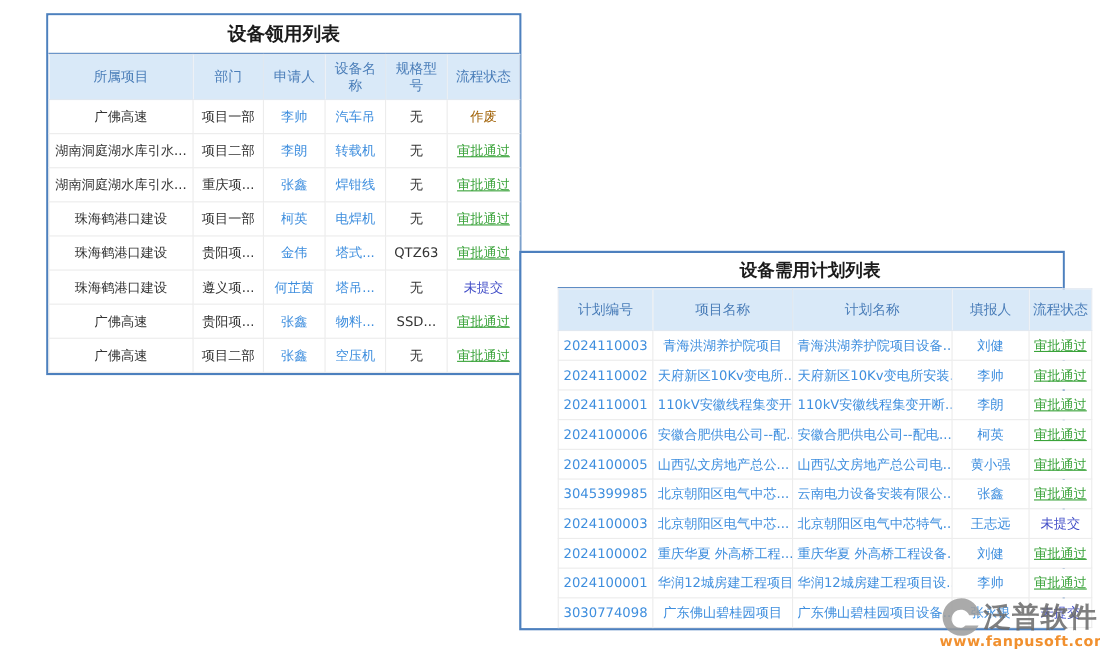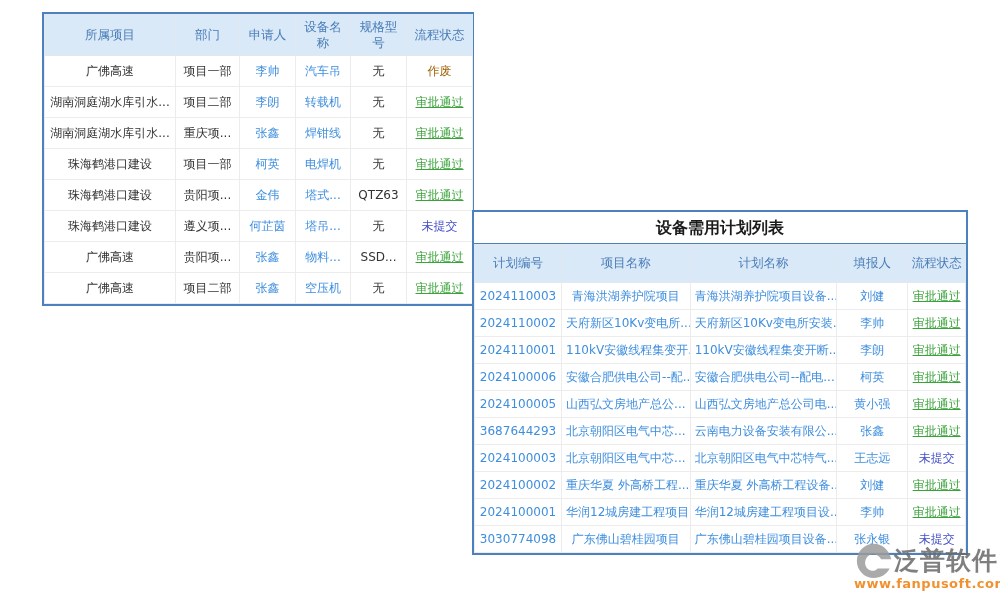--- a/index.html
+++ b/index.html
@@ -29,21 +29,21 @@
   td.link{color:#3e8ede;}
   td.link, td.status{cursor:pointer;}
 
   
   .card-left{left:42px;top:12px;width:432px;z-index:1;}
   .card-left .card-title{height:34px;line-height:34px;font-size:17px;}
   .card-left th{height:40px;font-size:12.5px;padding:0 6px;white-space:normal;line-height:16px;}
   .card-left td{height:30px;font-size:12px;padding:0 4px;}
 
   
-  .card-right{left:472px;top:210px;width:496px;z-index:2;}
+  .card-right{left:472px;top:228px;width:496px;z-index:2;padding-left:33px;}
   .card-right .card-title{height:31px;line-height:31px;font-size:16px;}
   .card-right th{height:37px;font-size:12.5px;padding:0 2px;}
   .card-right td{height:26px;font-size:12px;padding:0 4px;}
 
   
   .watermark{position:absolute;left:854px;top:541px;z-index:5;width:150px;}
   .wm-row{display:flex;align-items:center;}
   .wm-logo{width:38px;height:38px;flex:0 0 38px;margin-right:2px;}
   .wm-brand{
     font-size:25px;font-weight:700;color:rgba(105,105,105,0.85);
@@ -51,20 +51,21 @@
   }
   .wm-url{
     color:#f08519;font-size:13px;font-weight:700;text-align:center;
     margin-top:-3px;letter-spacing:0.5px;white-space:nowrap;opacity:0.9;
   }
 </style>
 </head>
 <body>
 
 <div class="card card-left">
+  <div class="card-title">设备领用列表</div>
   <table>
     <colgroup>
       <col style="width:131px">
         <col style="width:64px">
         <col style="width:56px">
       <col style="width:55px">
         <col style="width:56px">
         <col style="width:66px">
     </colgroup>
     <thead>
@@ -195,21 +196,21 @@
           <td class="status" style="color: rgb(58, 163, 58); text-decoration: underline;">审批通过</td>
         </tr>
         <tr>
           <td class="link">2024100005</td>
           <td class="link">山西弘文房地产总公...</td>
           <td class="link">山西弘文房地产总公司电...</td>
           <td class="link">黄小强</td>
           <td class="status" style="color: rgb(58, 163, 58); text-decoration: underline;">审批通过</td>
         </tr>
         <tr>
-          <td class="link">3687644293</td>
+          <td class="link">3045399985</td>
           <td class="link">北京朝阳区电气中芯...</td>
           <td class="link">云南电力设备安装有限公...</td>
           <td class="link">张鑫</td>
           <td class="status" style="color: rgb(58, 163, 58); text-decoration: underline;">审批通过</td>
         </tr>
         <tr>
           <td class="link">2024100003</td>
           <td class="link">北京朝阳区电气中芯...</td>
           <td class="link">北京朝阳区电气中芯特气...</td>
           <td class="link">王志远</td>

